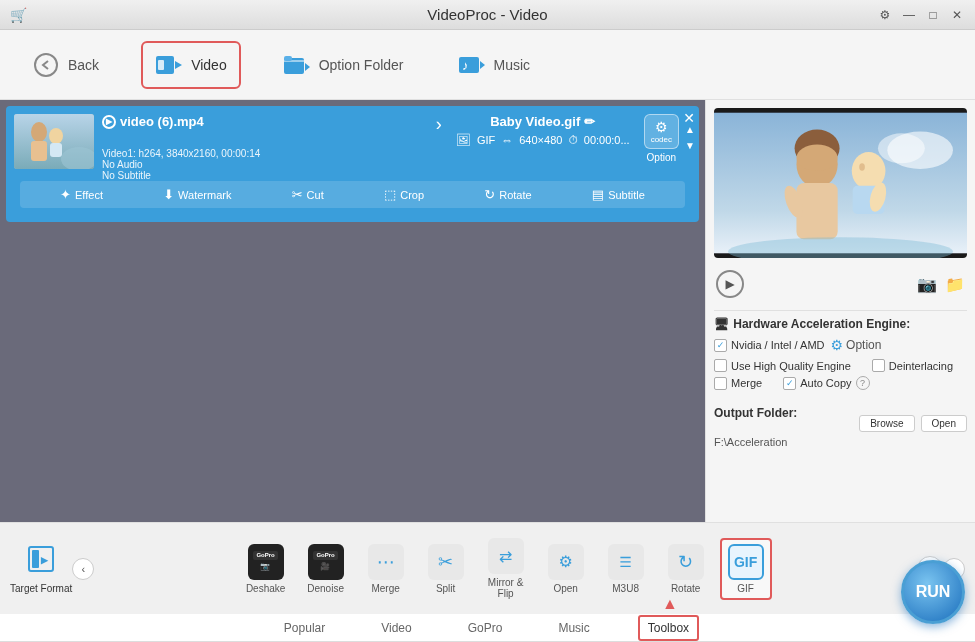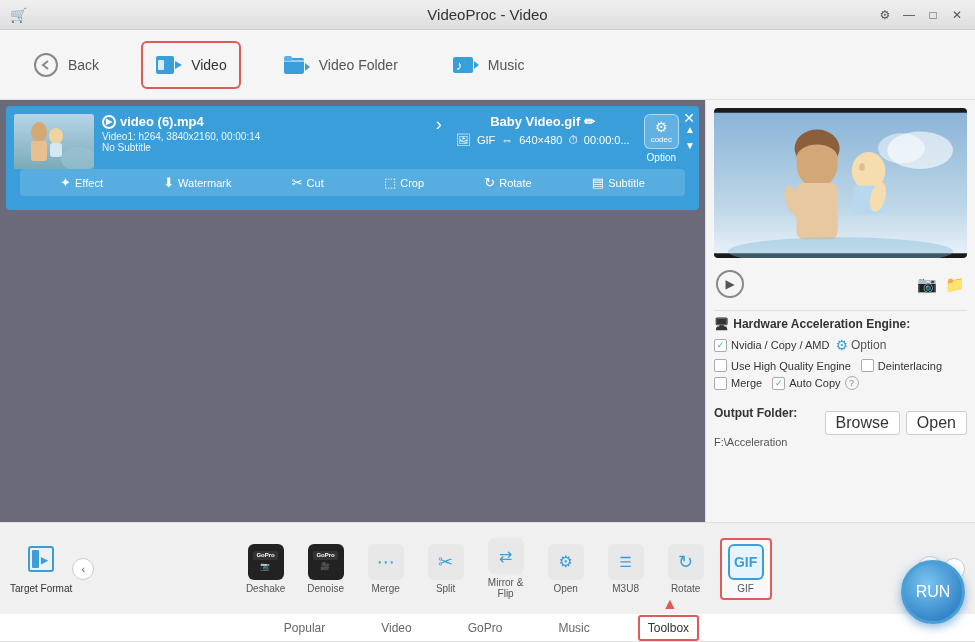--- a/index.html
+++ b/index.html
@@ -153,21 +153,21 @@
       border: 2px solid white;
       border-radius: 50%;
       display: inline-flex;
       align-items: center;
       justify-content: center;
       font-size: 8px;
     }
     .video-meta {
       font-size: 10px;
       opacity: 0.9;
-      margin-top: 2px;
+      margin-top: 19px;
     }
     .video-audio {
       font-size: 10px;
       opacity: 0.9;
     }
     .video-subtitle {
       font-size: 10px;
       opacity: 0.9;
     }
     .arrow-divider {
@@ -349,21 +349,21 @@
       font-size: 12px;
       cursor: pointer;
     }
     .option-btn {
       display: flex;
       align-items: center;
       gap: 3px;
     }
     .row-two-col {
       display: flex;
-      gap: 10px;
+      gap: 21px;
       margin-bottom: 4px;
     }
     .output-folder-section {
       margin-top: 4px;
     }
     .of-title {
       font-size: 12px;
       font-weight: bold;
       color: #333;
       margin-bottom: 16px;
@@ -376,21 +376,21 @@
       display: flex;
       gap: 6px;
       margin-top: 4px;
     }
     .of-btn {
       padding: 2px 10px;
       border: 1px solid #ccc;
       background: white;
       border-radius: 3px;
       cursor: pointer;
-      font-size: 16px;
+      font-size: 10px;
       color: #333;
     }
 
     
     .bottom-area {
       height: 120px;
       background: #f0f0f0;
       border-top: 1px solid #e0e0e0;
       display: flex;
       flex-direction: column;
@@ -507,21 +507,21 @@
       width: 64px;
       height: 64px;
       background: radial-gradient(circle at 40% 35%, #7ac4f0, #1a6ebc);
       border-radius: 50%;
       display: flex;
       align-items: center;
       justify-content: center;
       cursor: pointer;
       color: white;
       font-size: 16px;
-      font-weight: normal;
+      font-weight: bold;
       box-shadow: 0 3px 10px rgba(26,110,188,0.5);
       border: 3px solid #4a9fd4;
     }
 
     
     .target-format {
       display: flex;
       flex-direction: column;
       align-items: center;
       gap: 2px;
@@ -606,21 +606,21 @@
     </div>
     <div class="nav-item">
       <div class="nav-item-icon nav-icon-folder">
         <svg width="28" height="24" viewBox="0 0 28 24">
             <rect x="1" y="5" width="20" height="16" rx="2" fill="#3a9edb"></rect>
             <path d="M1 8h20" stroke="white" stroke-width="1"></path>
             <rect x="1" y="3" width="8" height="5" rx="2" fill="#5ab0e8"></rect>
             <polygon points="22,10 27,14 22,18" fill="#3a9edb"></polygon>
           </svg>
       </div>
-      <span>Video Folder</span>
+      <span>Option Folder</span>
     </div>
     <div class="nav-item">
       <div class="nav-item-icon nav-icon-music">
         <svg width="28" height="24" viewBox="0 0 28 24">
             <rect x="1" y="4" width="20" height="16" rx="2" fill="#3a9edb"></rect>
             <text x="4" y="17" font-size="13" fill="white">♪</text>
             <polygon points="22,8 27,12 22,16" fill="#3a9edb"></polygon>
           </svg>
       </div>
       <span>Music</span>
@@ -654,20 +654,21 @@
               <ellipse cx="65" cy="45" rx="18" ry="12" fill="#9dc4d4" opacity="0.6"></ellipse>
             </svg>
           </div>
 
           <div class="video-info">
             <div class="video-name">
               <span class="video-circle-icon">▶</span>
               <span>video (6).mp4</span>
             </div>
             <div class="video-meta">Video1: h264, 3840x2160, 00:00:14</div>
+            <div class="video-audio">No Audio</div>
             <div class="video-subtitle">No Subtitle</div>
           </div>
 
           <div class="arrow-divider">›</div>
 
           <div class="output-info">
             <div class="output-name">
               <span>Baby Video.gif</span>
               <span style="font-size:13px;cursor:pointer;">✏</span>
             </div>
@@ -770,21 +771,21 @@
       </div>
 
       <div class="hw-section">
         <div class="hw-title">
           <span>🖥</span>
           <span>Hardware Acceleration Engine:</span>
         </div>
         <div class="hw-row">
           <div class="checkbox-item">
             <div class="cb checked">✓</div>
-            <span>Nvidia / Copy / AMD</span>
+            <span>Nvidia / Intel / AMD</span>
           </div>
           <div class="option-btn">
             <span class="gear-option">⚙</span>
             <span class="option-text">Option</span>
           </div>
         </div>
         <div class="row-two-col">
           <div class="checkbox-item">
             <div class="cb"></div>
             <span>Use High Quality Engine</span>

